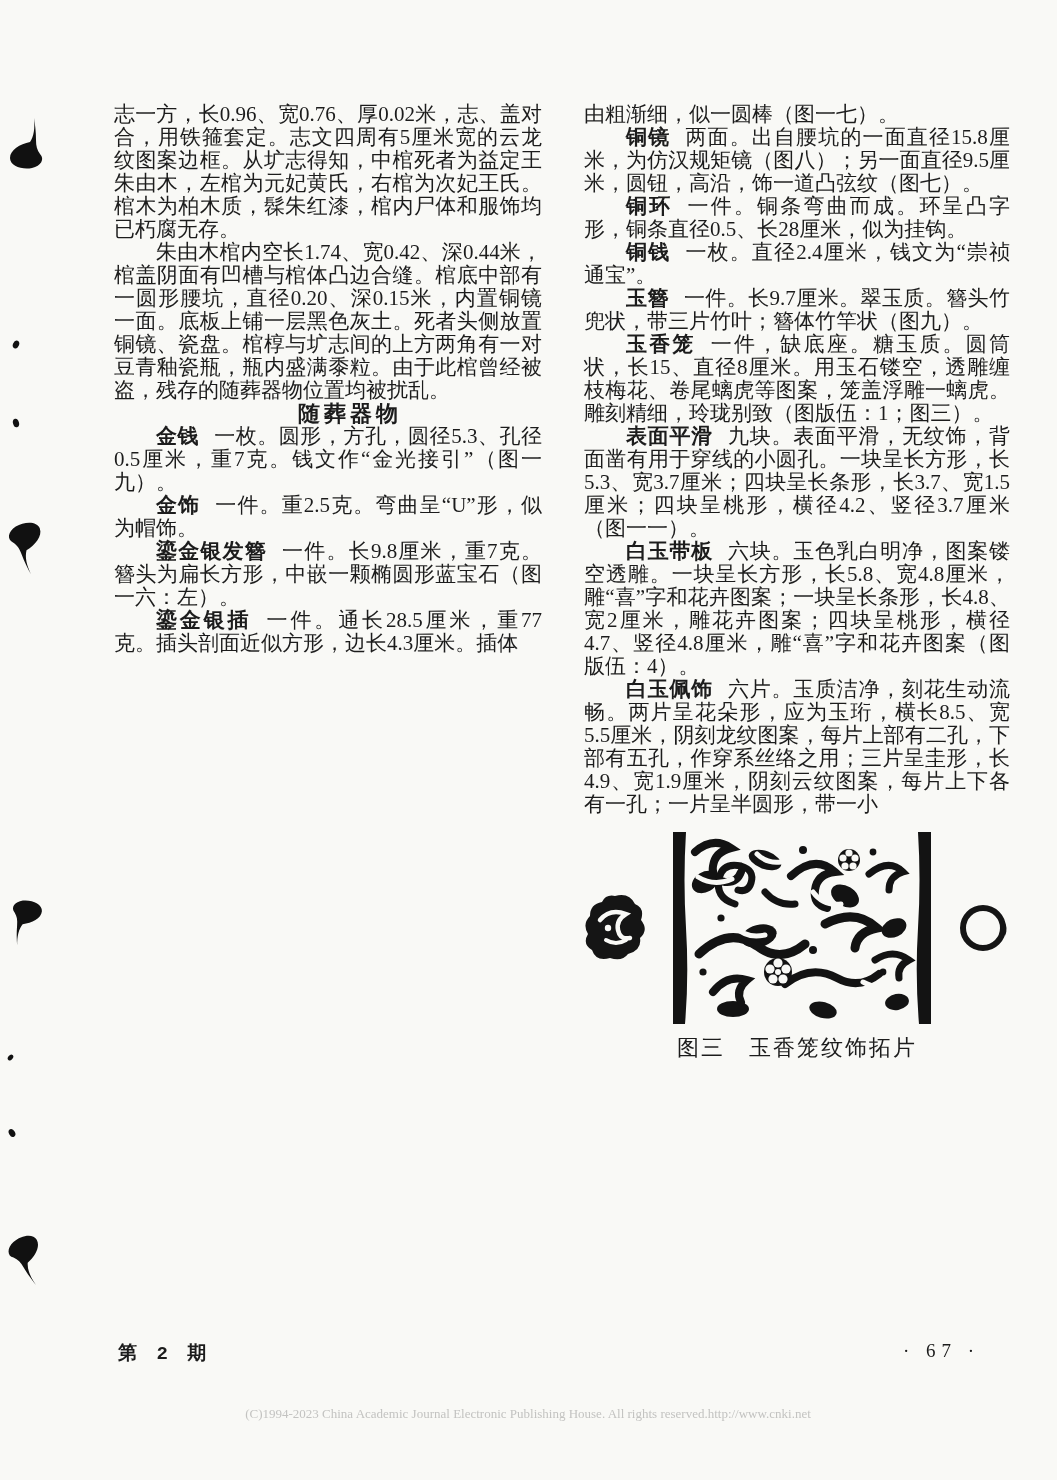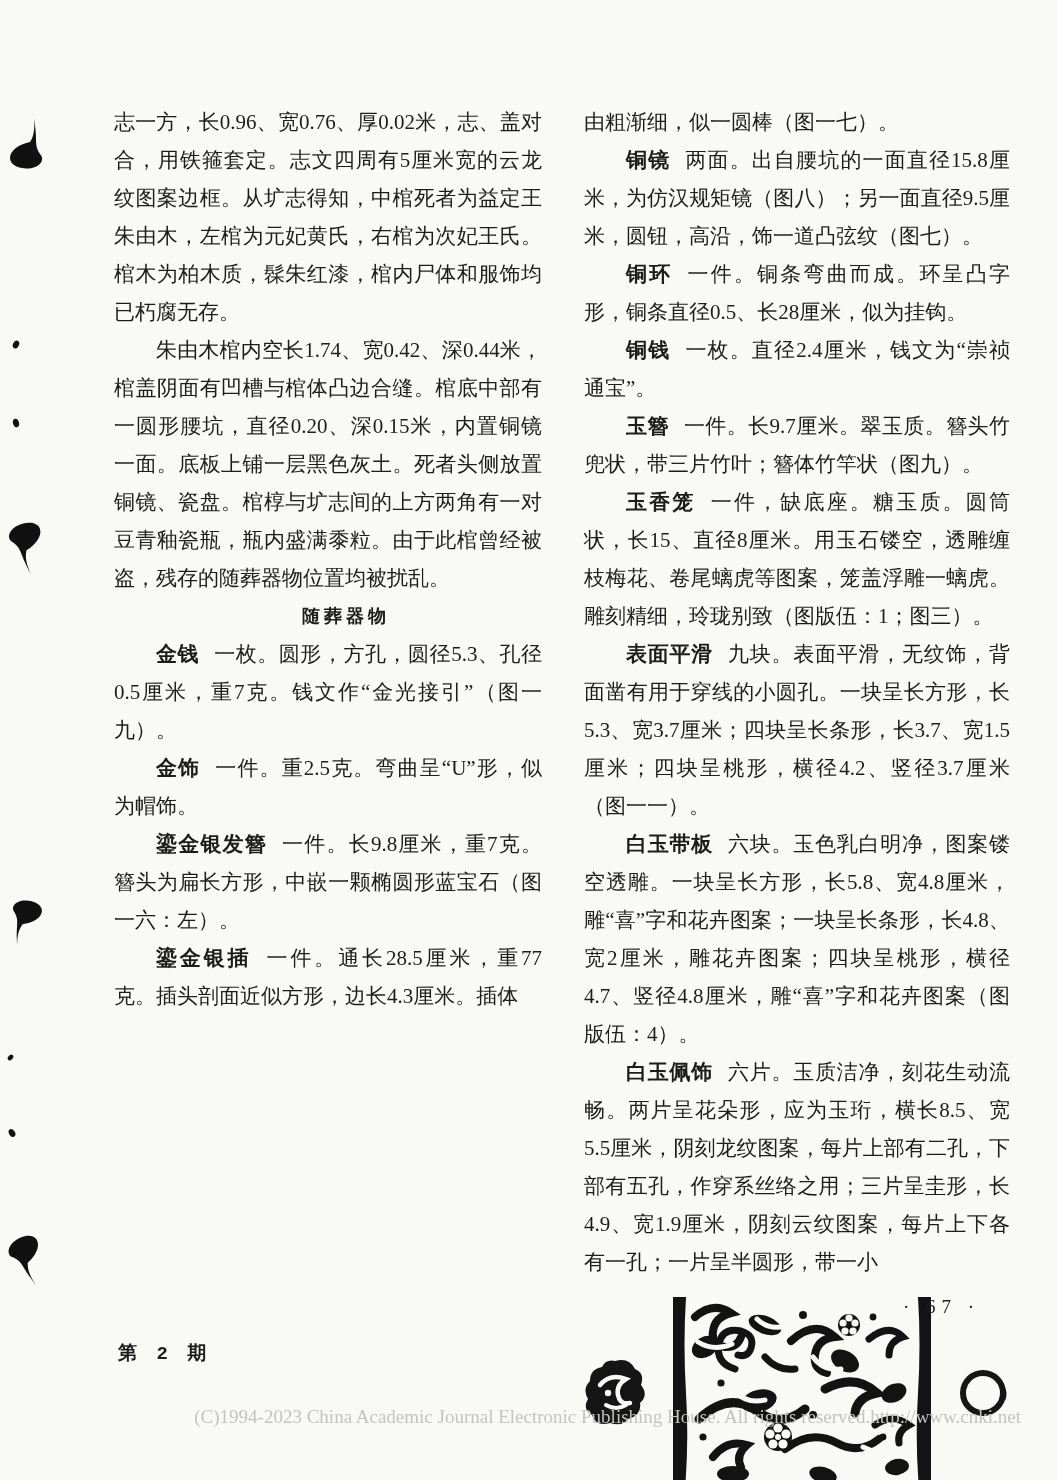--- a/index.html
+++ b/index.html
@@ -6,52 +6,52 @@
   .page{
     position:relative;
     width:1057px;height:1480px;
     background:#f9f9f6;
     font-family:"Liberation Serif","DejaVu Serif",serif;
     color:#1c1c1c;
     overflow:hidden;
   }
   .col{
     position:absolute;top:103px;
-    font-size:21px;line-height:38px;
+    font-size:21px;line-height:23px;
     text-align:justify;
   }
   .col-left{left:114px;width:428px;}
   .col-right{left:584px;width:426px;}
   .col p{margin:0;text-indent:2em;}
   .col p.noindent{text-indent:0;}
   .term{font-weight:bold;margin-right:0.72em;}
   .section-heading{
     text-align:center;font-weight:bold;text-indent:0;
-    letter-spacing:4px;font-size:18px;
+    letter-spacing:4px;font-size:22px;
     margin:21px 0 13px 0;
   }
   .subsection{font-weight:bold;letter-spacing:1px;}
   .figure-block{margin-top:16px;}
   .figure-row{display:flex;align-items:center;justify-content:space-between;}
   .figure-caption{
     text-align:center;font-size:22px;letter-spacing:2px;
     margin-top:12px;text-indent:0;
   }
   .footer-issue{
     position:absolute;left:118px;top:1340px;
     font-size:19px;font-weight:bold;letter-spacing:4px;font-family:Liberation Mono, monospace;
   }
   .footer-page{
-    position:absolute;left:903px;top:1296px;
+    position:absolute;left:903px;top:1340px;
     font-size:19px;letter-spacing:6px;
   }
   .watermark{
     position:absolute;left:35px;right:36px;top:1406px;
-    display:flex;justify-content:flex-end;align-items:baseline;
-    color:#c3c3c1;font-size:19px;white-space:nowrap;
+    display:flex;justify-content:center;align-items:baseline;
+    color:#c3c3c1;font-size:13px;white-space:nowrap;
   }
   .blot{position:absolute;}
 </style>
 </head>
 <body>
 
 <div class="page">
 
   <svg class="blot" style="left:8px;top:118px;" width="40" height="62" viewBox="0 0 40 62">
     <path d="M26,0 C27,10 26,18 22,24 C12,26 2,32 2,40 C2,48 14,52 24,50 C33,48 37,41 32,36 C29,32 28,28 28,22 C28,14 27,6 26,0 Z" fill="#111"></path>

